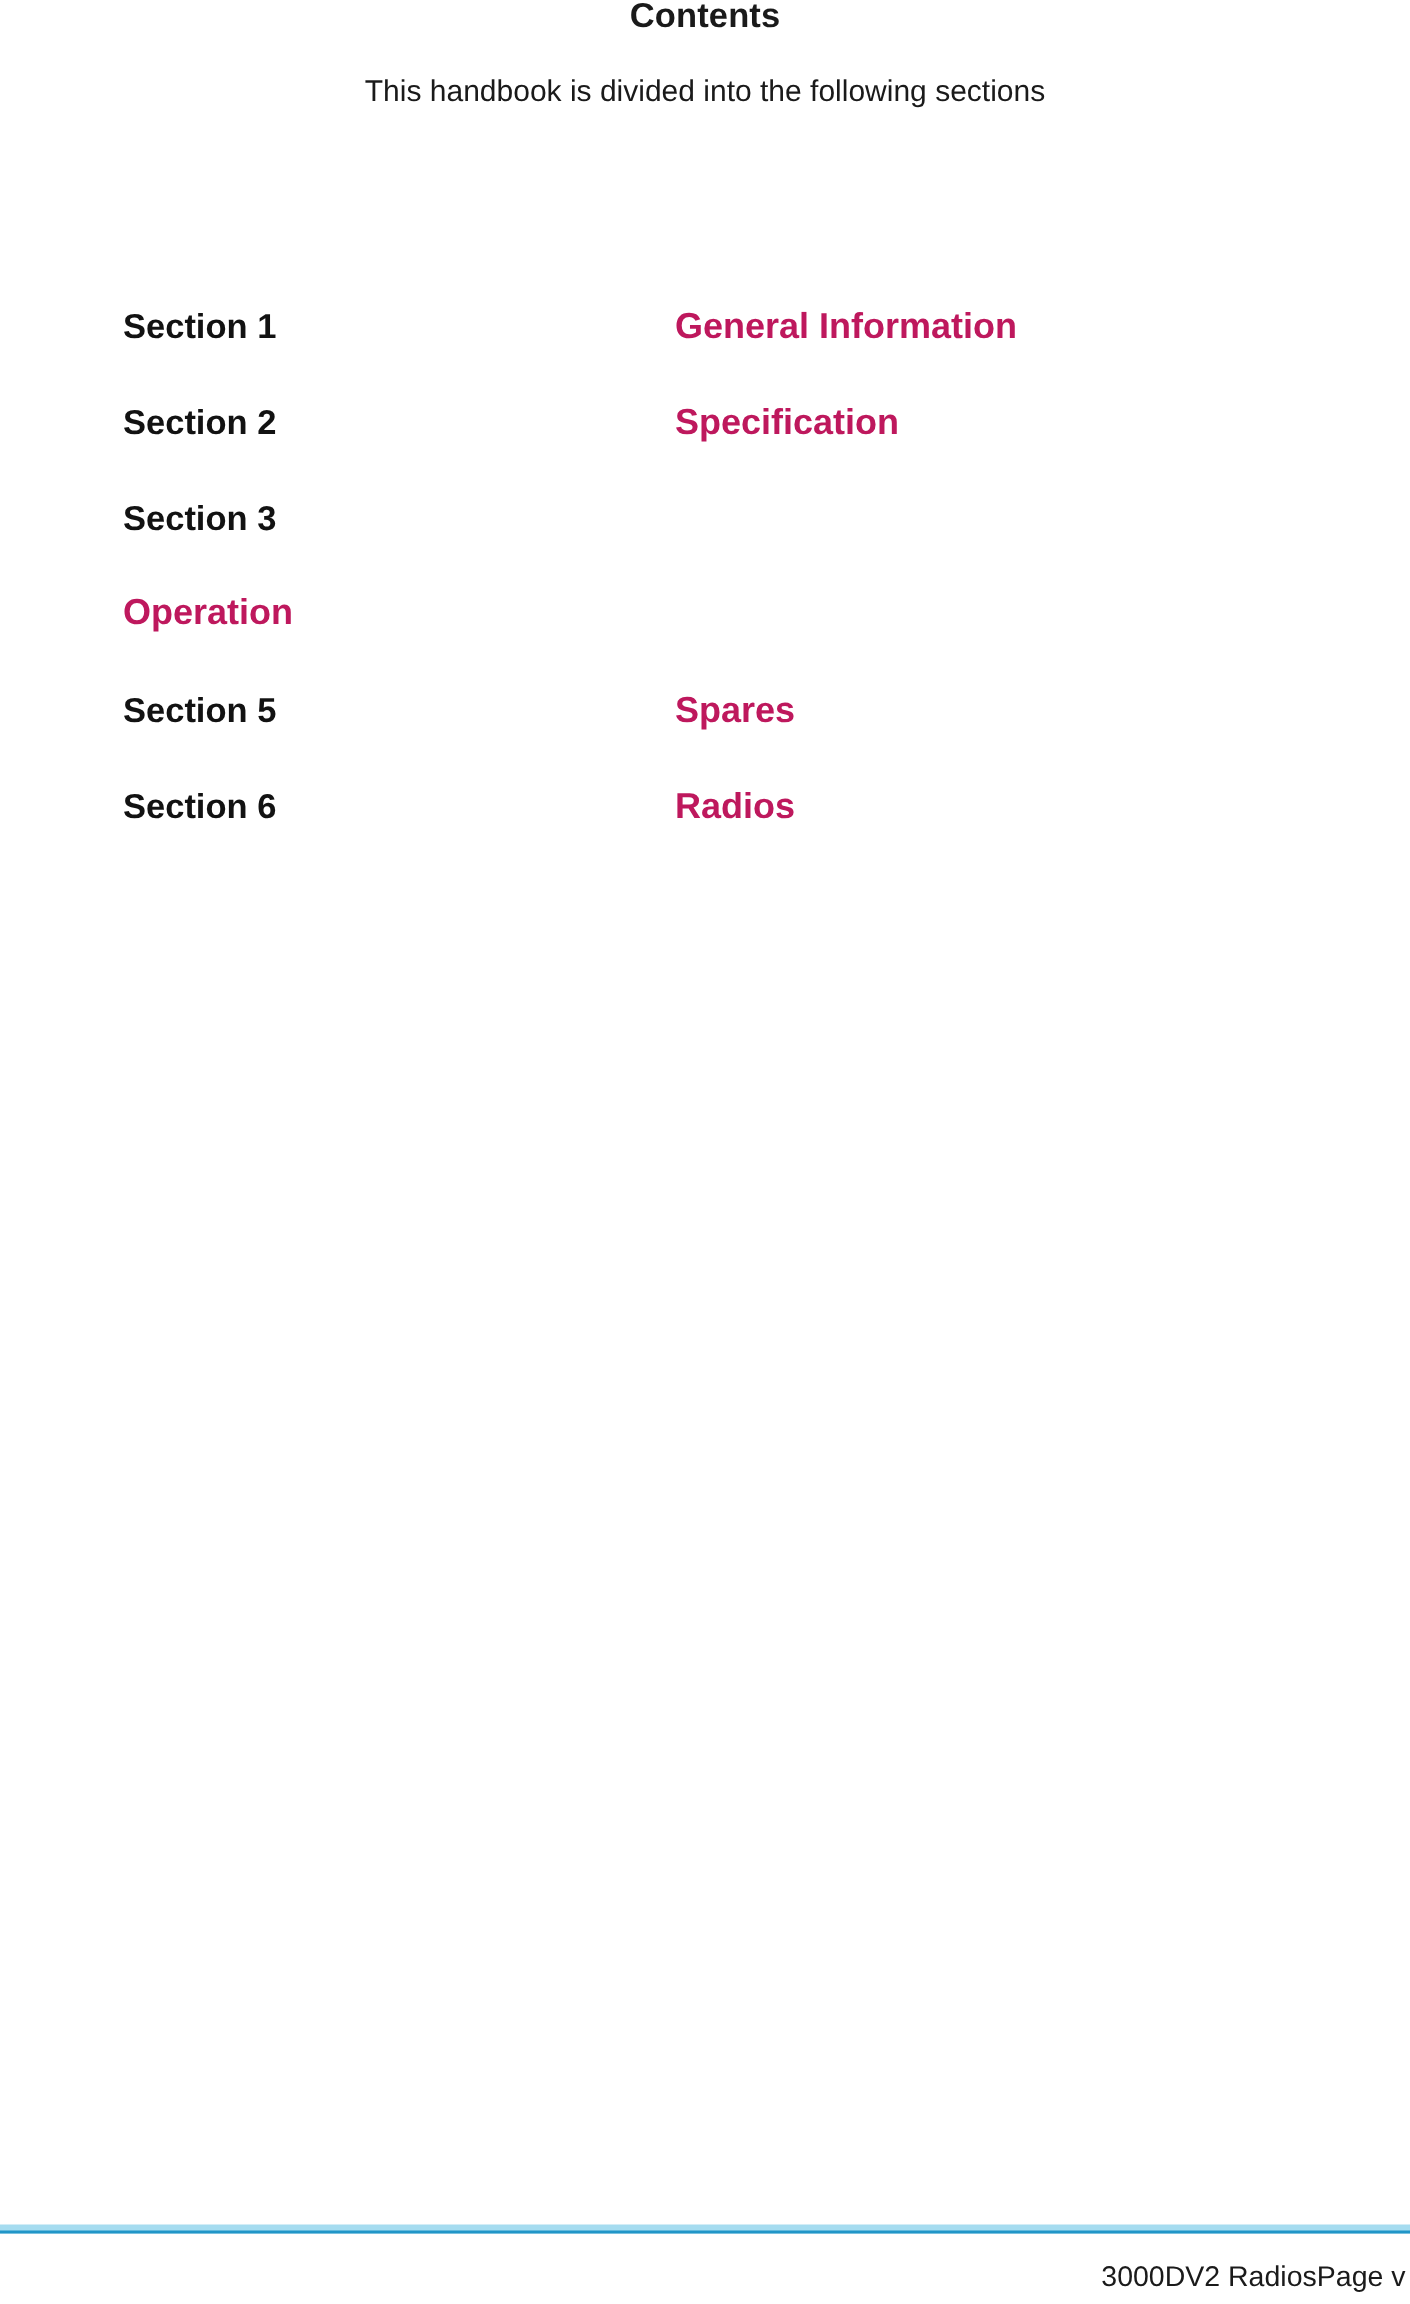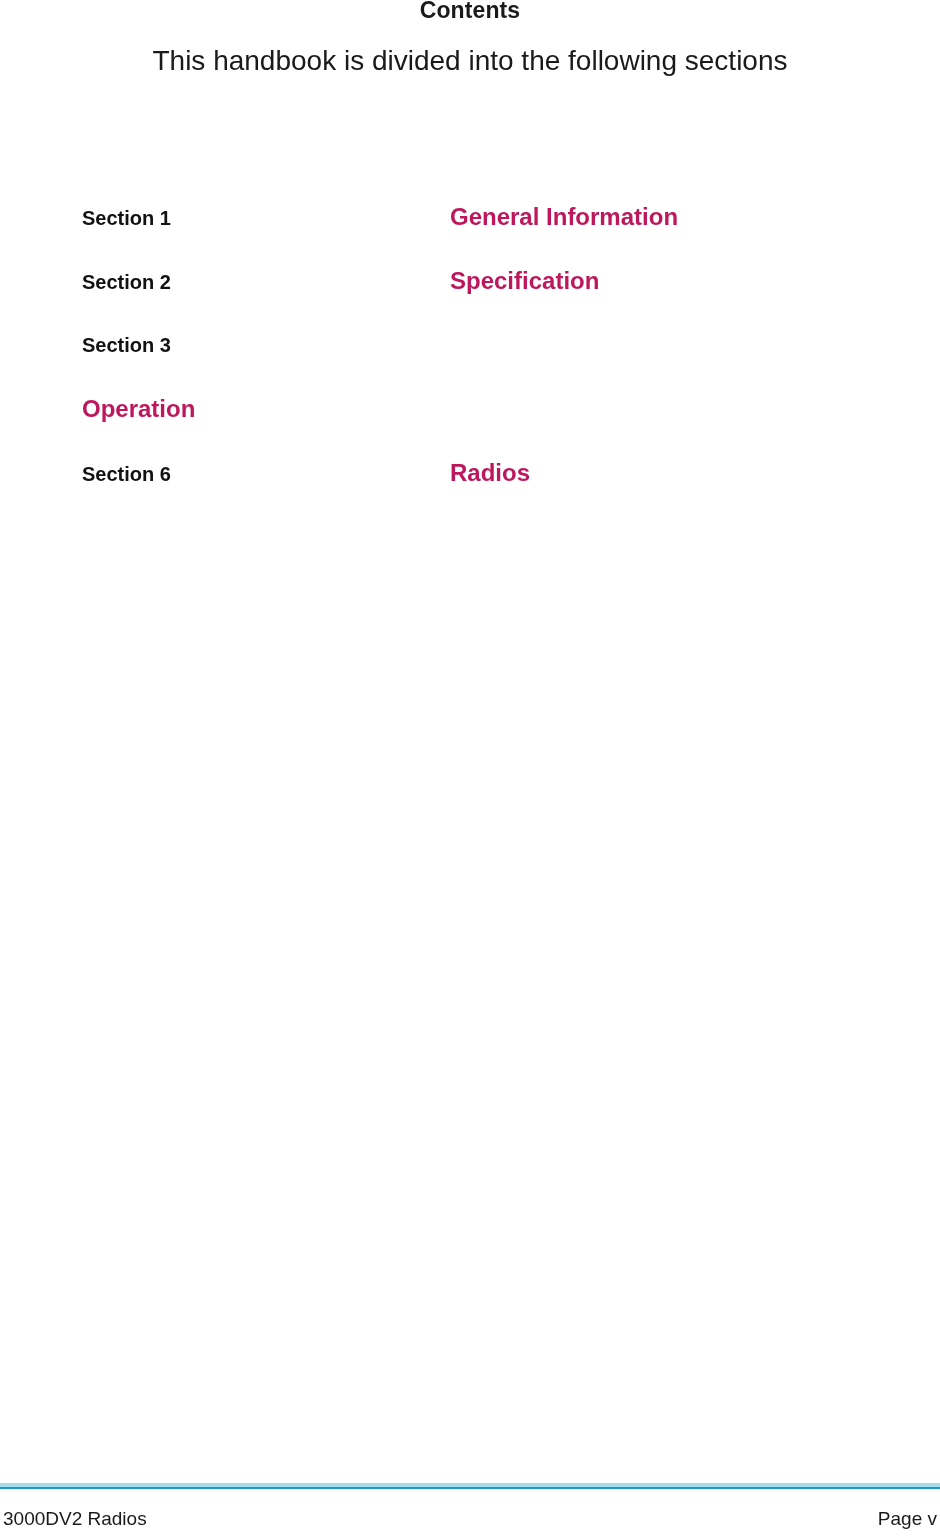--- a/index.html
+++ b/index.html
@@ -38,21 +38,21 @@
     line-height: 28px;
     color: #1a1a1a;
   }
 
   .doc-subtitle {
     position: absolute;
     top: 48px;
     left: 0;
     width: 940px;
     text-align: center;
-    font-size: 28px;
+    font-size: 20px;
     font-weight: normal;
     line-height: 26px;
     color: #1a1a1a;
   }
 
   
   .section-list {
     position: absolute;
     top: 205px;
     left: 82px;
@@ -61,21 +61,21 @@
 
   .section-row {
     display: flex;
     align-items: baseline;
     height: 64px;
   }
 
   .section-label {
     width: 368px;
     flex: 0 0 368px;
-    font-size: 20px;
+    font-size: 23px;
     font-weight: bold;
     line-height: 24px;
     color: #121212;
     white-space: nowrap;
   }
 
   .section-desc {
     flex: 1 1 auto;
     font-size: 24px;
     font-weight: bold;
@@ -97,21 +97,21 @@
   }
 
   .footer {
     position: absolute;
     left: 0;
     top: 1506px;
     width: 940px;
     height: 30px;
     display: flex;
     align-items: flex-start;
-    justify-content: space-between;
+    justify-content: flex-end;
     box-sizing: border-box;
     padding: 0 3px;
   }
 
   .footer-left,
   .footer-right {
     font-size: 19px;
     line-height: 26px;
     font-weight: normal;
     color: #1a1a1a;
@@ -140,20 +140,24 @@
     </div>
 
     <div class="section-row">
       <div class="section-label">Section 3</div>
     </div>
 
     <div class="section-row">
       <div class="section-desc">Operation</div>
     </div>
 
+    <div class="section-row">
+      <div class="section-label">Section 5</div>
+      <div class="section-desc">Spares</div>
+    </div>
 
     <div class="section-row">
       <div class="section-label">Section 6</div>
       <div class="section-desc">Radios</div>
     </div>
 
   </div>
 
   <div class="footer-rule" style="background: rgb(165, 220, 240); border-bottom-color: rgb(33, 150, 200);"></div>
 

